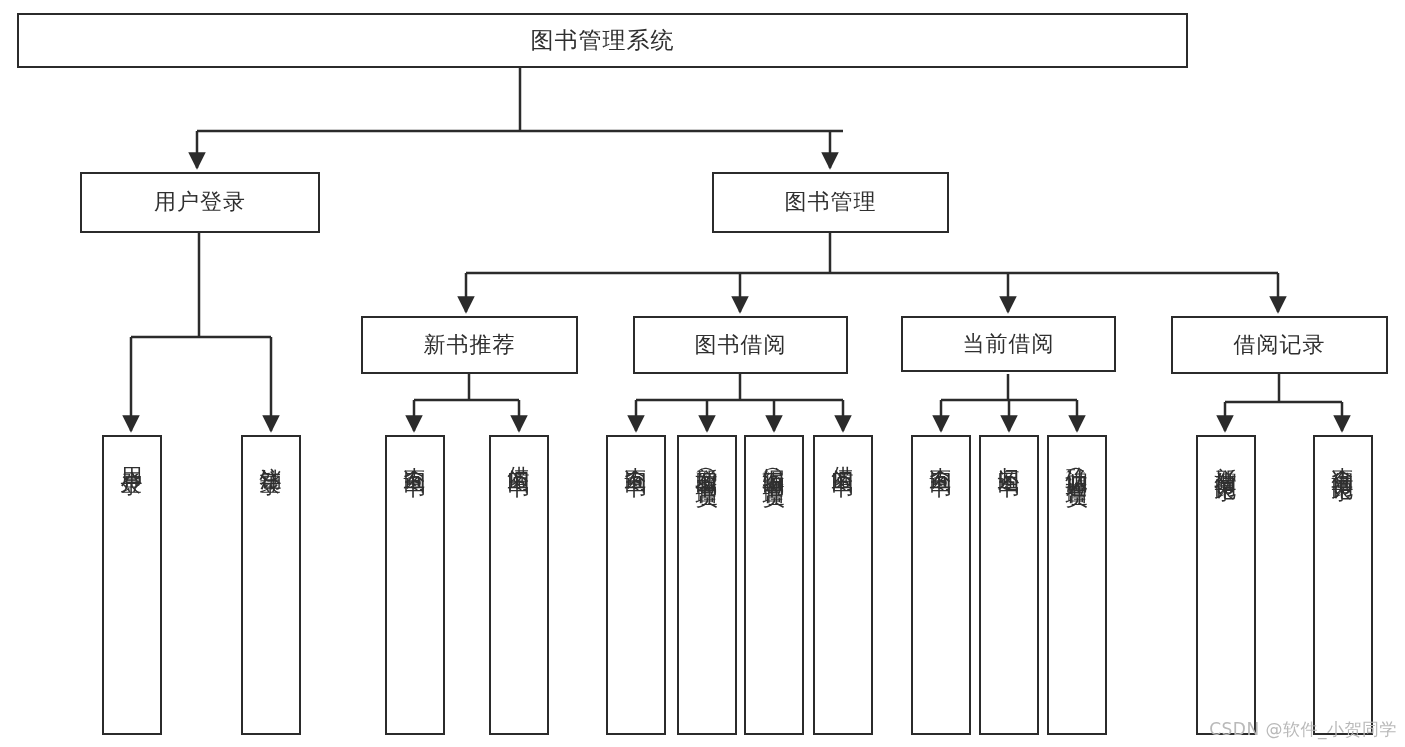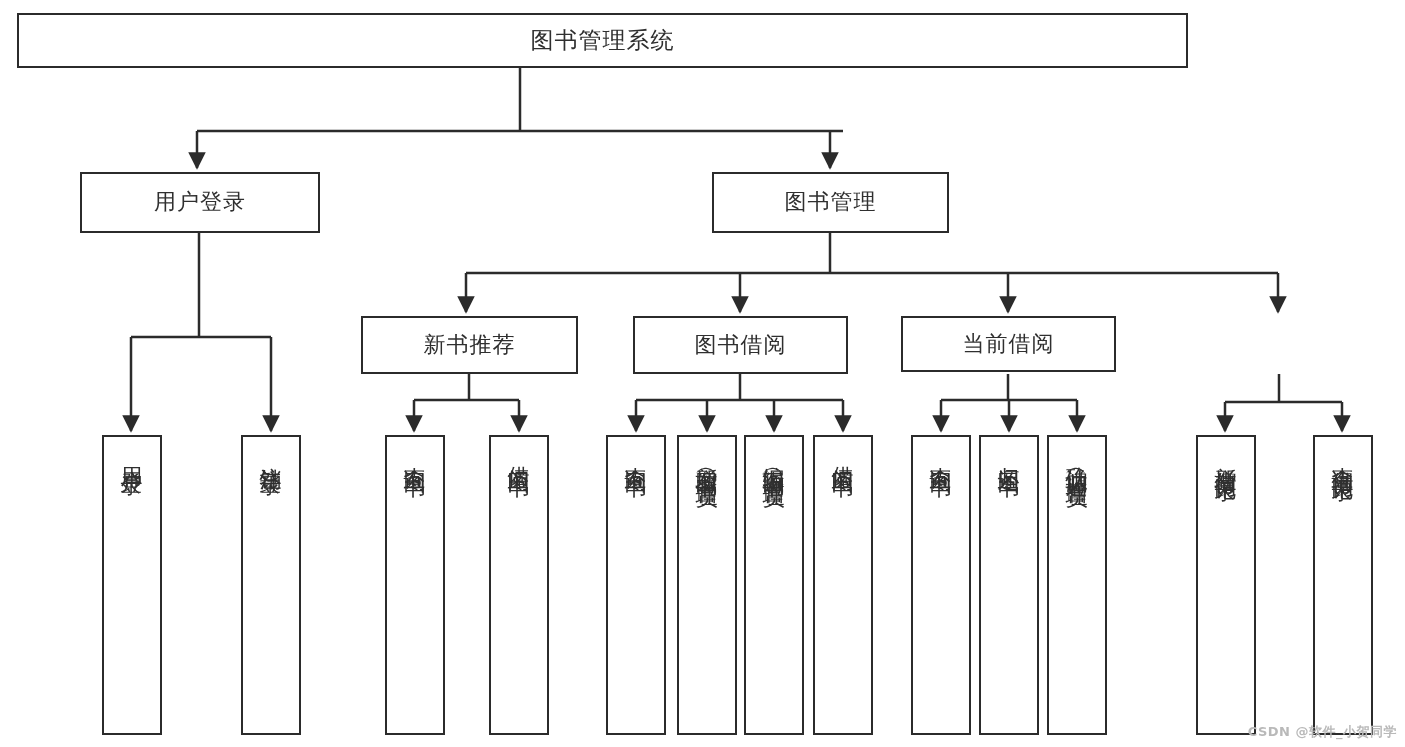--- a/index.html
+++ b/index.html
@@ -56,26 +56,25 @@
     text-orientation: upright;
     line-height: 1.05;
     letter-spacing: 3px;
     white-space: nowrap;
     display: block;
   }
   .watermark {
     position: absolute;
     right: 8px;
     bottom: 6px;
-    font-size: 13px;
+    font-size: 17px;
     color: #b9b9b9;
     z-index: 5;
     letter-spacing: 0.5px;
     white-space: nowrap;
-    font-weight: bold;
   }
 </style>
 </head>
 <body>
 
 <div id="canvas">
 
   <svg id="edges" viewBox="0 0 1405 747">
     <defs>
       <marker id="arrow" viewBox="0 0 10 10" refX="9" refY="5" markerWidth="7" markerHeight="7" orient="auto-start-reverse">
@@ -139,20 +138,23 @@
 
   <div class="node h" style="left:361px; top:316px; width:217px; height:58px;">
     <span>新书推荐</span>
   </div>
   <div class="node h" style="left:633px; top:316px; width:215px; height:58px;">
     <span>图书借阅</span>
   </div>
   <div class="node h" style="left:901px; top:316px; width:215px; height:56px;">
     <span>当前借阅</span>
   </div>
+  <div class="node h" style="left:1171px; top:316px; width:217px; height:58px;">
+    <span>借阅记录</span>
+  </div>
 
   <div class="node v" style="left:102px; top:435px; width:60px; height:300px;">
     <span class="vtext">用户登录</span>
   </div>
   <div class="node v" style="left:241px; top:435px; width:60px; height:300px;">
     <span class="vtext">注销登录</span>
   </div>
 
   <div class="node v" style="left:385px; top:435px; width:60px; height:300px;">
     <span class="vtext">查询图书</span>

